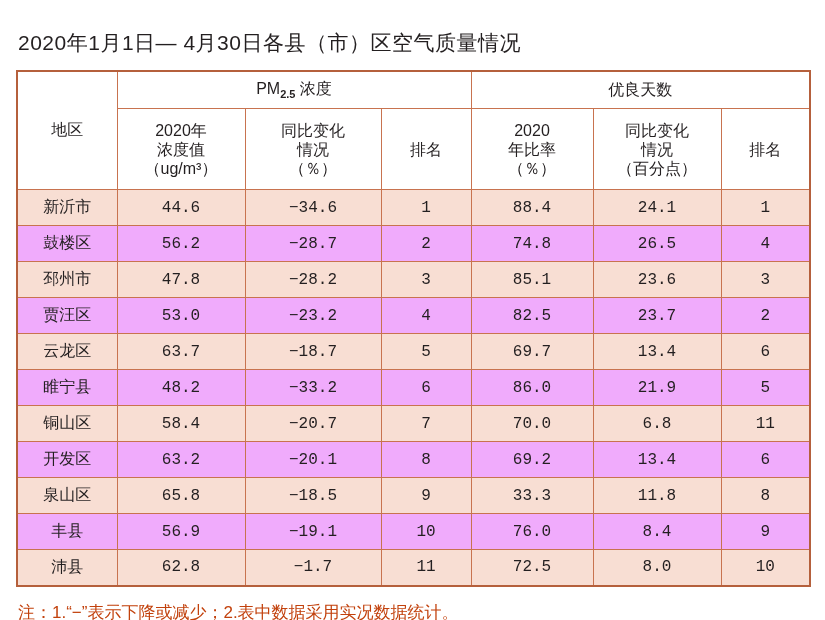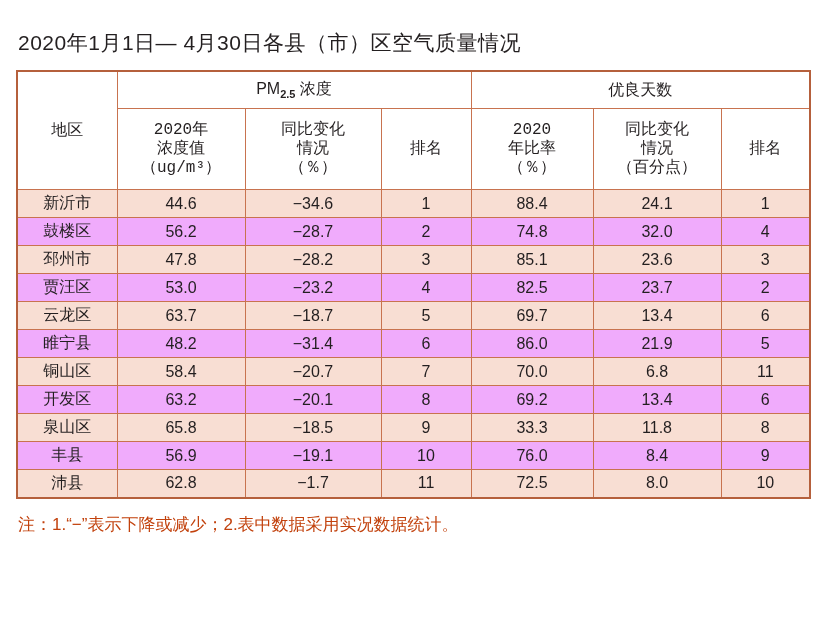--- a/index.html
+++ b/index.html
@@ -49,27 +49,27 @@
     border: 2px solid #b5603c;
   }
   .hdr-top td {
     height: 36px;
     font-size: 17px;
   }
   .hdr-sub td {
     height: 80px;
     font-size: 15px;
     line-height: 19px;
-    font-family: Liberation Mono, monospace;
   }
   .region-cell {
     font-size: 17px;
   }
   tbody tr {
-    height: 28px;
+    height: 36px;
+    font-family: Liberation Mono, monospace;
   }
   tbody tr.odd td {
     background: #f8ded3;
   }
   tbody tr.even td {
     background: #f0abfc;
   }
   tbody td.region {
     text-align: center;
     font-size: 16px;
@@ -151,21 +151,21 @@
         <td>88.4</td>
         <td>24.1</td>
         <td>1</td>
       </tr>
       <tr class="even">
         <td class="region">鼓楼区</td>
         <td>56.2</td>
         <td>−28.7</td>
         <td>2</td>
         <td>74.8</td>
-        <td>32.0</td>
+        <td>26.5</td>
         <td>4</td>
       </tr>
       <tr class="odd">
         <td class="region">邳州市</td>
         <td>47.8</td>
         <td>−28.2</td>
         <td>3</td>
         <td>85.1</td>
         <td>23.6</td>
         <td>3</td>
@@ -184,21 +184,21 @@
         <td>63.7</td>
         <td>−18.7</td>
         <td>5</td>
         <td>69.7</td>
         <td>13.4</td>
         <td>6</td>
       </tr>
       <tr class="even">
         <td class="region">睢宁县</td>
         <td>48.2</td>
-        <td>−31.4</td>
+        <td>−33.2</td>
         <td>6</td>
         <td>86.0</td>
         <td>21.9</td>
         <td>5</td>
       </tr>
       <tr class="odd">
         <td class="region">铜山区</td>
         <td>58.4</td>
         <td>−20.7</td>
         <td>7</td>

